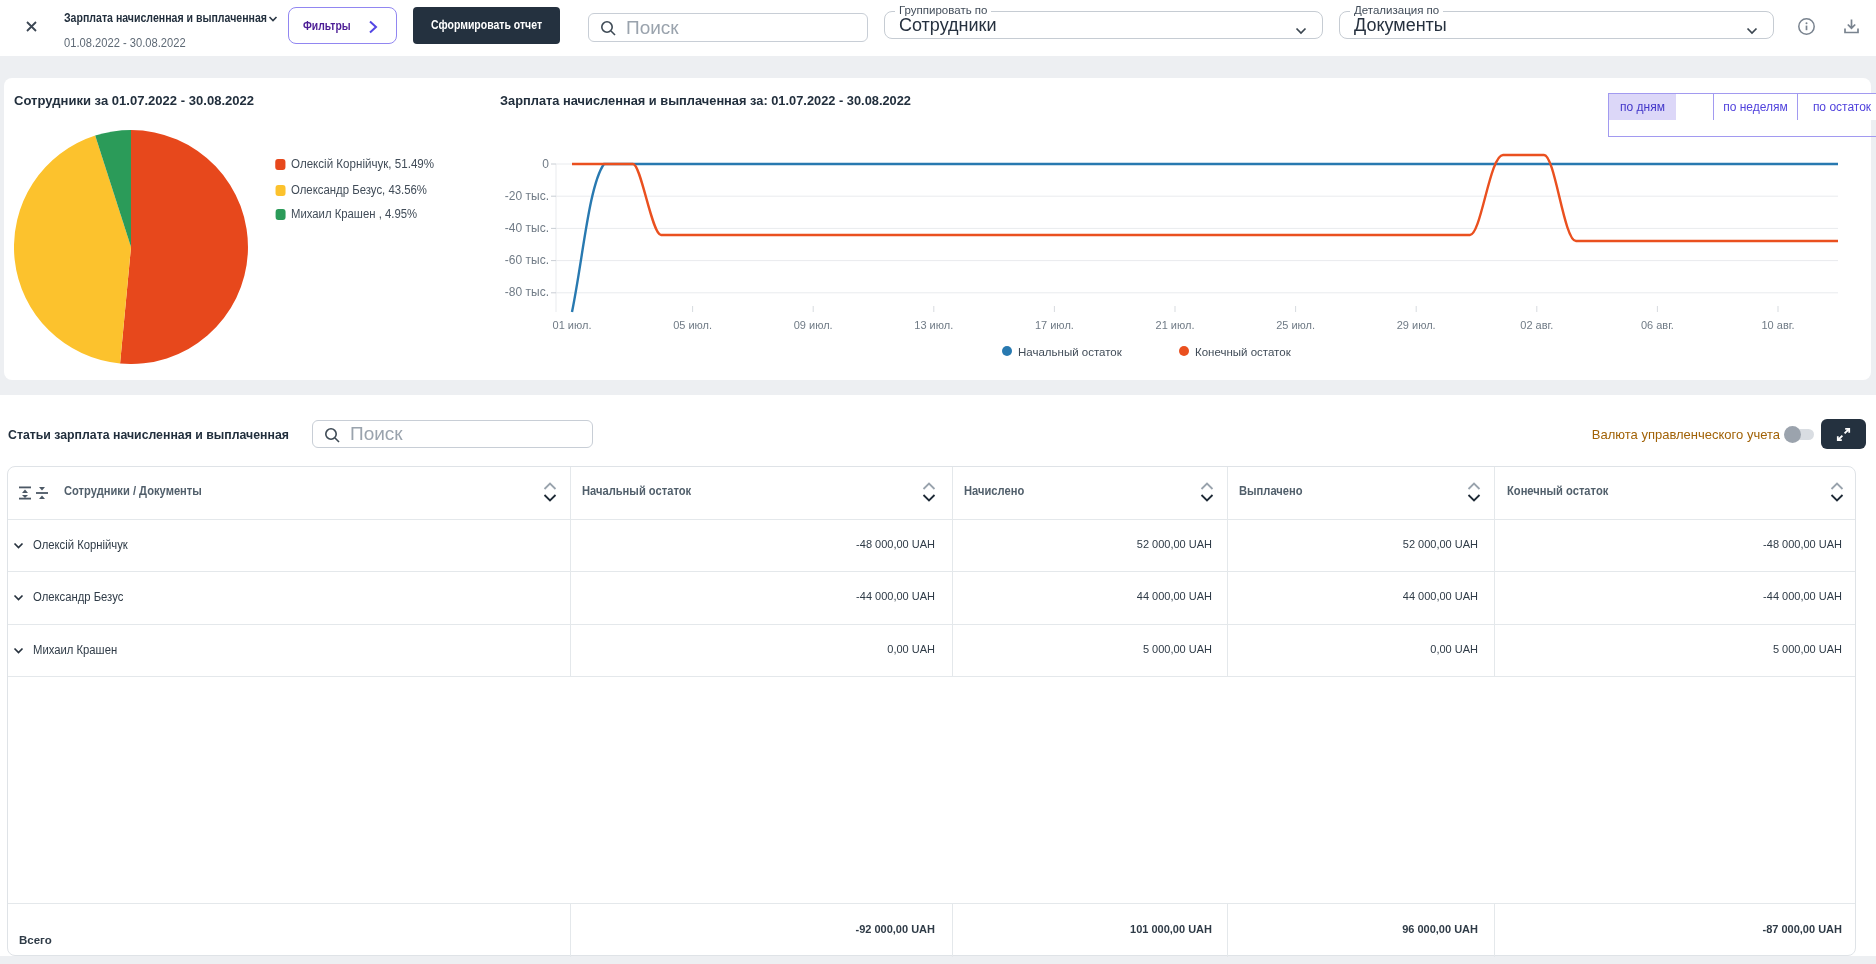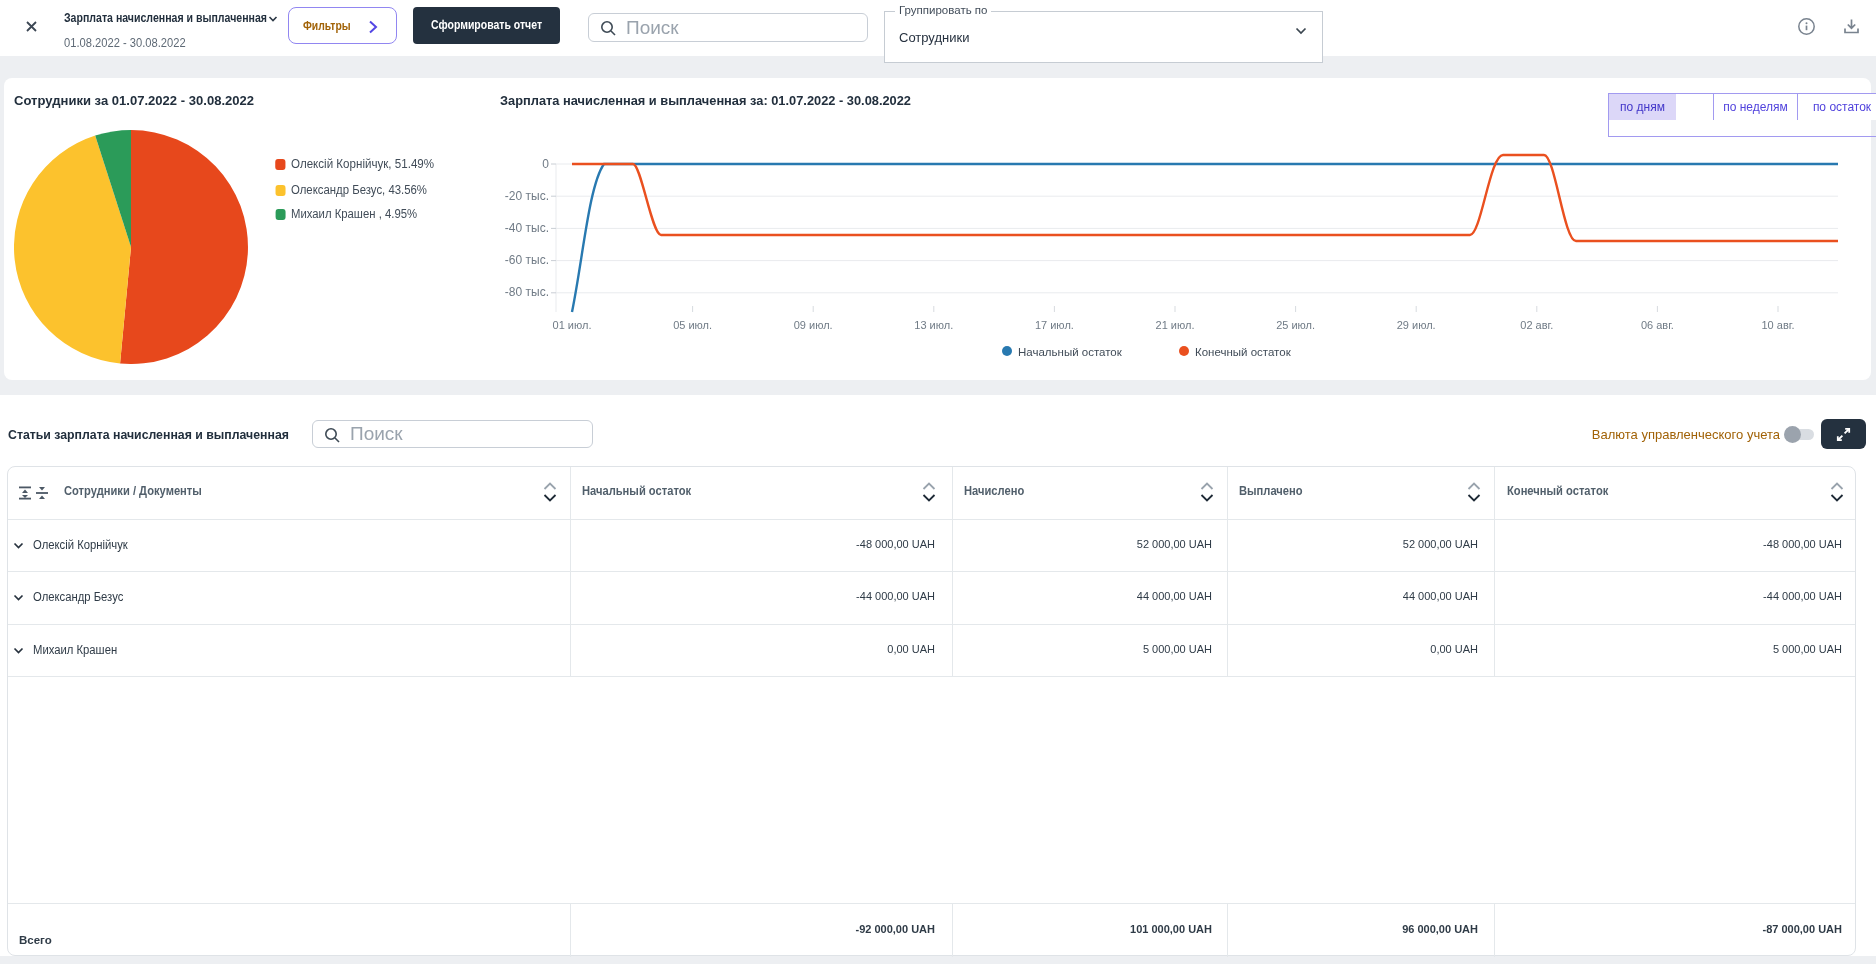--- a/index.html
+++ b/index.html
@@ -5,27 +5,27 @@
   * { margin:0; padding:0; box-sizing:border-box; }
   html,body { width:1876px; height:964px; }
   body { font-family:"Liberation Sans", sans-serif; background:#edeff2; }
   #app { position:relative; width:1876px; height:964px; overflow:hidden; }
   .abs { position:absolute; }
 
   
   .topbar { position:absolute; left:0; top:0; width:1876px; height:56px; background:#fff; }
   .title { position:absolute; left:64px; top:11px; font-size:12px; font-weight:bold; color:#222f3d; white-space:nowrap; }
   .subdate { position:absolute; left:64px; top:36px; font-size:12px; color:#5f6a76; transform:scaleX(0.93); transform-origin:0 0; white-space:nowrap; }
-  .btn-filter { position:absolute; left:288px; top:7px; width:109px; height:37px; border:1px solid #9186f1; border-radius:8px; background:#fff; color:#a16207; font-size:12px; font-weight:bold; }
+  .btn-filter { position:absolute; left:288px; top:7px; width:109px; height:37px; border:1px solid #9186f1; border-radius:8px; background:#fff; color:#4c1d95; font-size:12px; font-weight:bold; }
   .btn-dark { position:absolute; left:413px; top:7px; width:147px; height:37px; background:#24313f; border-radius:4px; color:#fff; font-size:12px; font-weight:bold; text-align:center; line-height:37px; white-space:nowrap; }
   .search { position:absolute; border:1px solid #c8ced6; border-radius:6px; background:#fff; }
   .search .ph { position:absolute; left:37px; top:50%; transform:translateY(-50%); font-size:19px; color:#9aa3ad; }
-  .sel { position:absolute; top:11px; height:52px; border:1px solid #c6ccd3; border-radius:0; background:#fff; }
+  .sel { position:absolute; top:11px; height:28px; border:1px solid #c6ccd3; border-radius:8px; background:#fff; }
   .sel .lab { position:absolute; left:10px; top:-8px; background:#fff; padding:0 4px; font-size:11.5px; color:#414c59; }
-  .sel .val { position:absolute; left:14px; top:50%; transform:translateY(-50%); font-size:13px; color:#26313f; }
+  .sel .val { position:absolute; left:14px; top:50%; transform:translateY(-50%); font-size:18px; color:#26313f; }
 
   
   .card { position:absolute; top:78px; background:#fff; border-radius:8px; }
   .card h3 { position:absolute; left:14px; top:15px; font-size:13.5px; font-weight:bold; color:#222f3d; white-space:nowrap; }
   .leg-item { position:absolute; font-size:12.5px; color:#414c58; white-space:nowrap; transform-origin:0 0; }
   .leg-sq { position:absolute; left:-17px; top:2px; width:11px; height:11px; border-radius:3px; }
 
   
   .tabs { position:absolute; left:1122px; top:15px; height:44px; display:flex; border:1px solid #a29af0; border-radius:0; overflow:hidden; }
   .tabs div { height:26px; line-height:26px; font-size:12px; color:#5143dd; text-align:center; background:#fff; border-left:1px solid #a29af0; }
@@ -69,20 +69,27 @@
         </svg>
       <span class="ph">Поиск</span>
     </div>
     <div class="sel" style="left:884px; width:439px;">
       <span class="lab">Группировать по</span>
         <span class="val">Сотрудники</span>
       <svg class="abs" style="right:14px; top:12px;" width="14" height="14" viewBox="0 0 14 14">
           <path d="M2.5 4.5 L7 9 L11.5 4.5" stroke="#3b4650" stroke-width="1.7" fill="none"></path>
         </svg>
     </div>
+    <div class="sel" style="left:1339px; width:435px;">
+      <span class="lab">Детализация по</span>
+        <span class="val">Документы</span>
+      <svg class="abs" style="right:14px; top:12px;" width="14" height="14" viewBox="0 0 14 14">
+          <path d="M2.5 4.5 L7 9 L11.5 4.5" stroke="#3b4650" stroke-width="1.7" fill="none"></path>
+        </svg>
+    </div>
     <svg class="abs" style="left:1797px; top:17px;" width="19" height="19" viewBox="0 0 19 19">
         <circle cx="9.5" cy="9.5" r="7.7" stroke="#79838f" stroke-width="1.5" fill="none"></circle>
         <path d="M9.5 8.6 L9.5 13.2" stroke="#79838f" stroke-width="1.7"></path>
         <circle cx="9.5" cy="6.2" r="1" fill="#79838f"></circle>
       </svg>
     <svg class="abs" style="left:1842px; top:17px;" width="19" height="19" viewBox="0 0 19 19">
         <path d="M9.5 2.5 L9.5 10.5 M5.8 7.5 L9.5 11.2 L13.2 7.5" stroke="#79838f" stroke-width="1.7" fill="none"></path>
         <path d="M3 11.5 L3 15.5 L16 15.5 L16 11.5" stroke="#79838f" stroke-width="1.7" fill="none"></path>
       </svg>
   </div>

